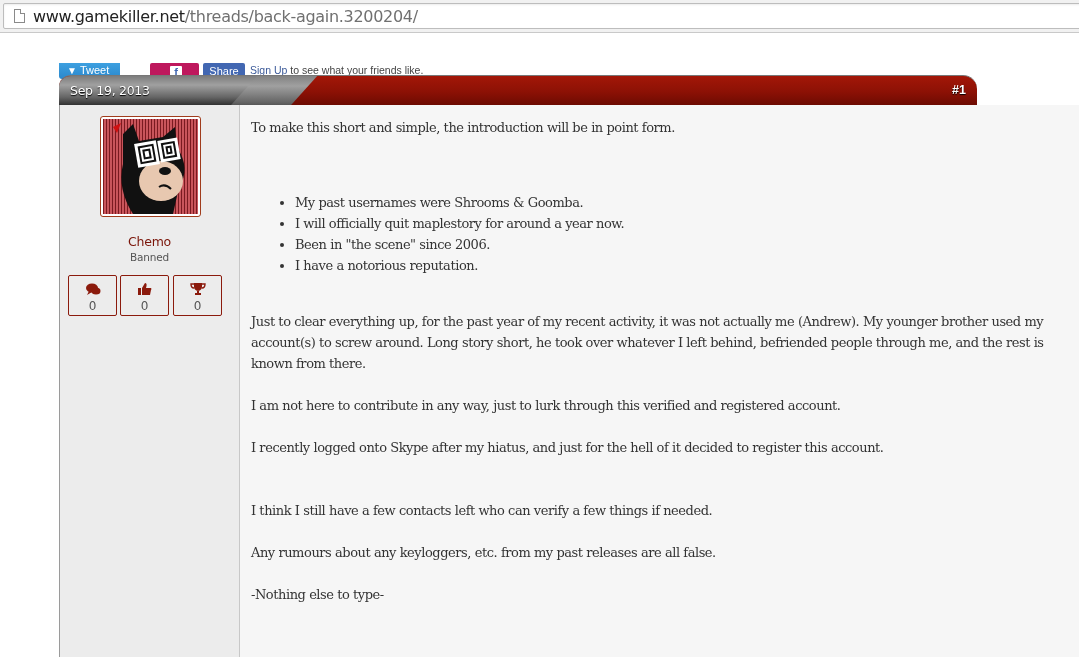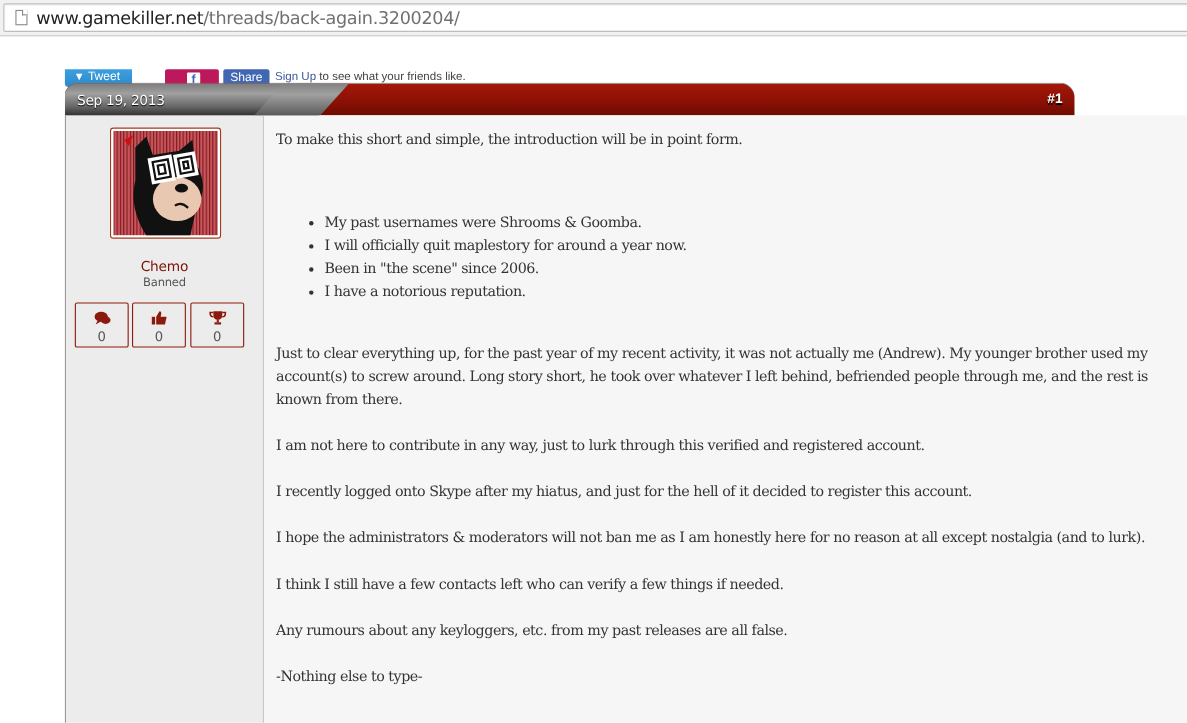--- a/index.html
+++ b/index.html
@@ -215,21 +215,20 @@
       <li>I have a notorious reputation.</li>
     </ul>
     <div class="spacer-l"></div>
     <div style="height:14px"></div>
     <p>Just to clear everything up, for the past year of my recent activity, it was not actually me (Andrew). My younger brother used my account(s) to screw around. Long story short, he took over whatever I left behind, befriended people through me, and the rest is known from there.</p>
     <div class="spacer-l"></div>
     <p>I am not here to contribute in any way, just to lurk through this verified and registered account.</p>
     <div class="spacer-l"></div>
     <p>I recently logged onto Skype after my hiatus, and just for the hell of it decided to register this account.</p>
     <div class="spacer-l"></div>
-    <p>I hope the administrators &amp; moderators will not ban me as I am honestly here for no reason at all except nostalgia (and to lurk).</p>
     <div class="spacer-l"></div>
     <p>I think I still have a few contacts left who can verify a few things if needed.</p>
     <div class="spacer-l"></div>
     <p>Any rumours about any keyloggers, etc. from my past releases are all false.</p>
     <div class="spacer-l"></div>
     <p>-Nothing else to type-</p>
   </div>
 </div>
 
 </body></html>

